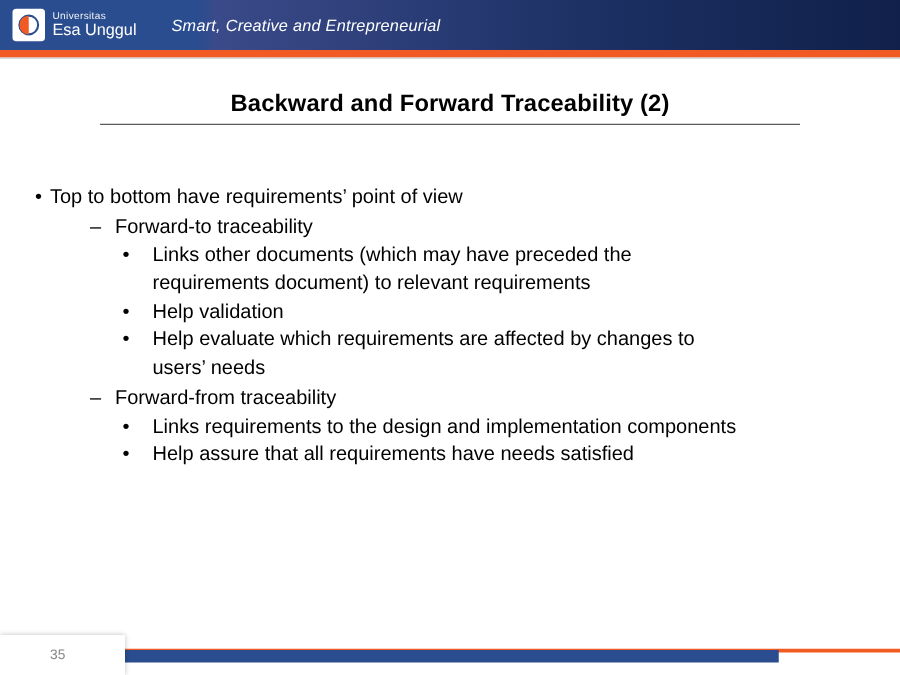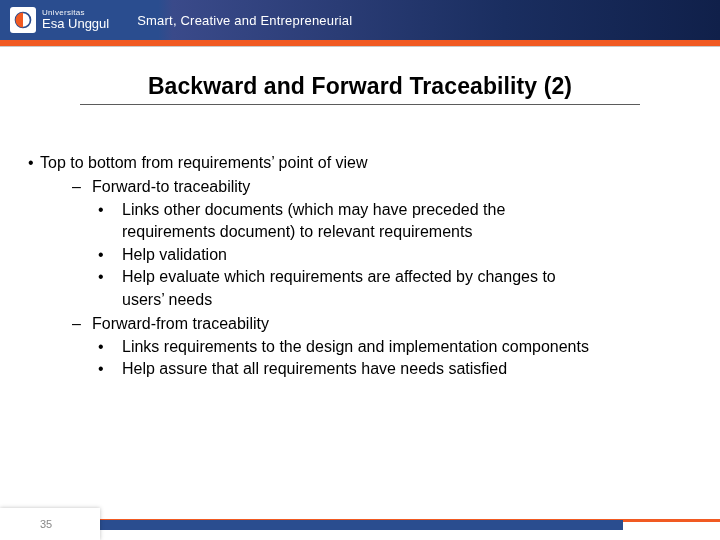--- a/index.html
+++ b/index.html
@@ -48,40 +48,41 @@
     letter-spacing: 0.3px;
     opacity: 0.95;
   }
   .logo-text-main {
     font-size: 13px;
     font-weight: normal;
   }
   .tagline {
     color: #ffffff;
     font-size: 13px;
+    font-style: italic;
     margin-left: 28px;
     letter-spacing: 0.2px;
   }
   .orange-bar {
     width: 720px;
     height: 6px;
     background: #f15a22;
   }
   .thin-line {
     width: 720px;
     height: 1px;
     background: #c9c9c9;
   }
   .title-area {
     width: 720px;
     padding: 26px 0 8px 0;
     text-align: center;
   }
   .title {
-    font-size: 23px;
+    font-size: 19px;
     font-weight: bold;
     color: #000000;
     letter-spacing: 0.1px;
   }
   .title-underline {
     width: 560px;
     height: 1px;
     background: #5b5b5b;
     margin: 4px auto 0 auto;
   }
@@ -165,21 +166,21 @@
 </div>
 <div class="orange-bar"></div>
 <div class="thin-line"></div>
 
 <div class="title-area">
   <div class="title">Backward and Forward Traceability (2)</div>
   <div class="title-underline"></div>
 </div>
 
 <div class="content">
-  <div class="l1"><span class="bu-disc">•</span><span>Top to bottom from requirements’ point of view</span></div>
+  <div class="l1"><span class="bu-disc">•</span><span>Top to bottom have requirements’ point of view</span></div>
 
   <div class="l2"><span class="bu-dash">–</span><span>Forward-to traceability</span></div>
   <div class="l3"><span class="bu-disc2">•</span><span>Links other documents (which may have preceded the</span></div>
   <div class="l3-cont"><span>requirements document) to relevant requirements</span></div>
   <div class="l3"><span class="bu-disc2">•</span><span>Help validation</span></div>
   <div class="l3"><span class="bu-disc2">•</span><span>Help evaluate which requirements are affected by changes to</span></div>
   <div class="l3-cont"><span>users’ needs</span></div>
 
   <div class="l2"><span class="bu-dash">–</span><span>Forward-from traceability</span></div>
   <div class="l3"><span class="bu-disc2">•</span><span>Links requirements to the design and implementation components</span></div>

